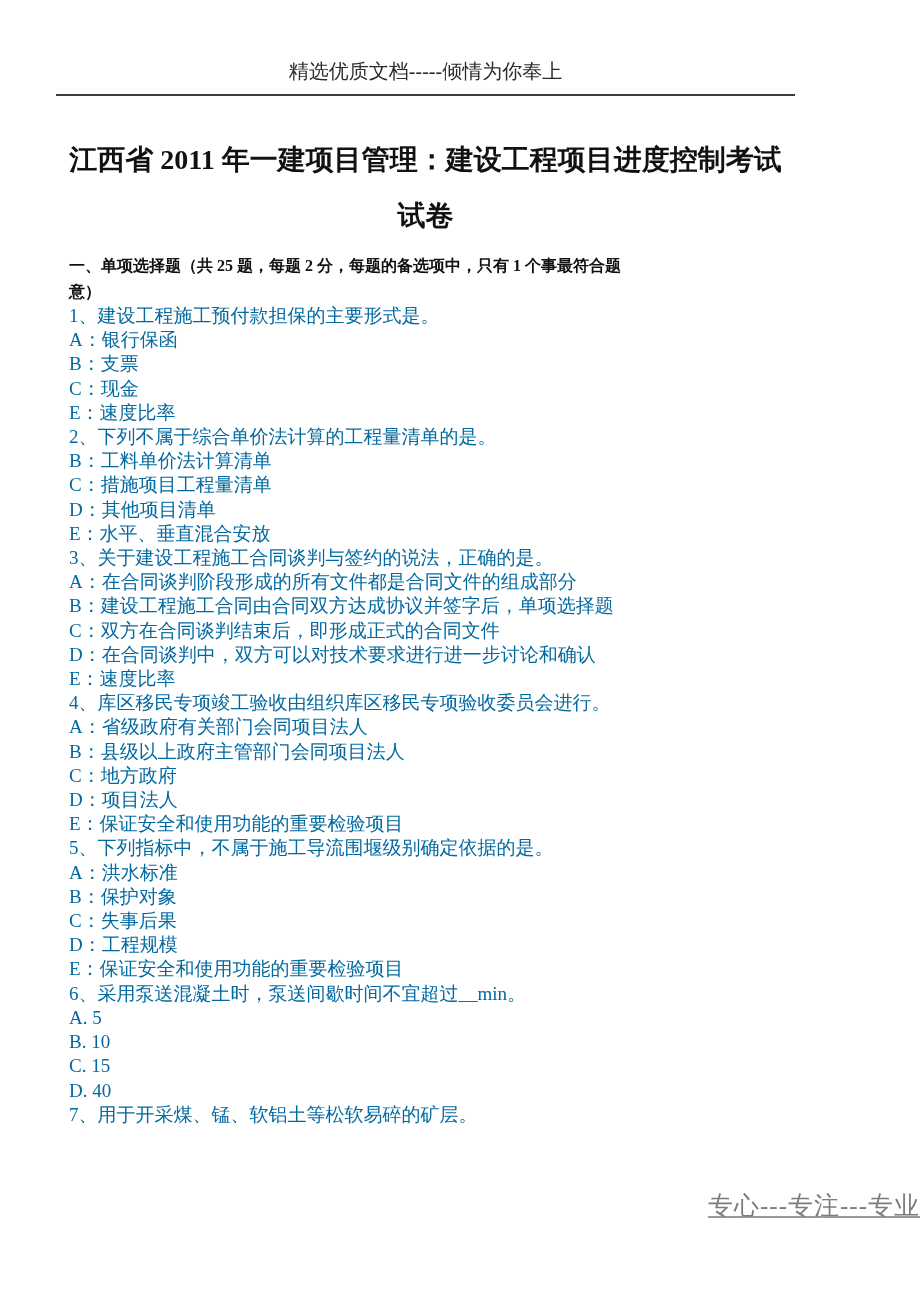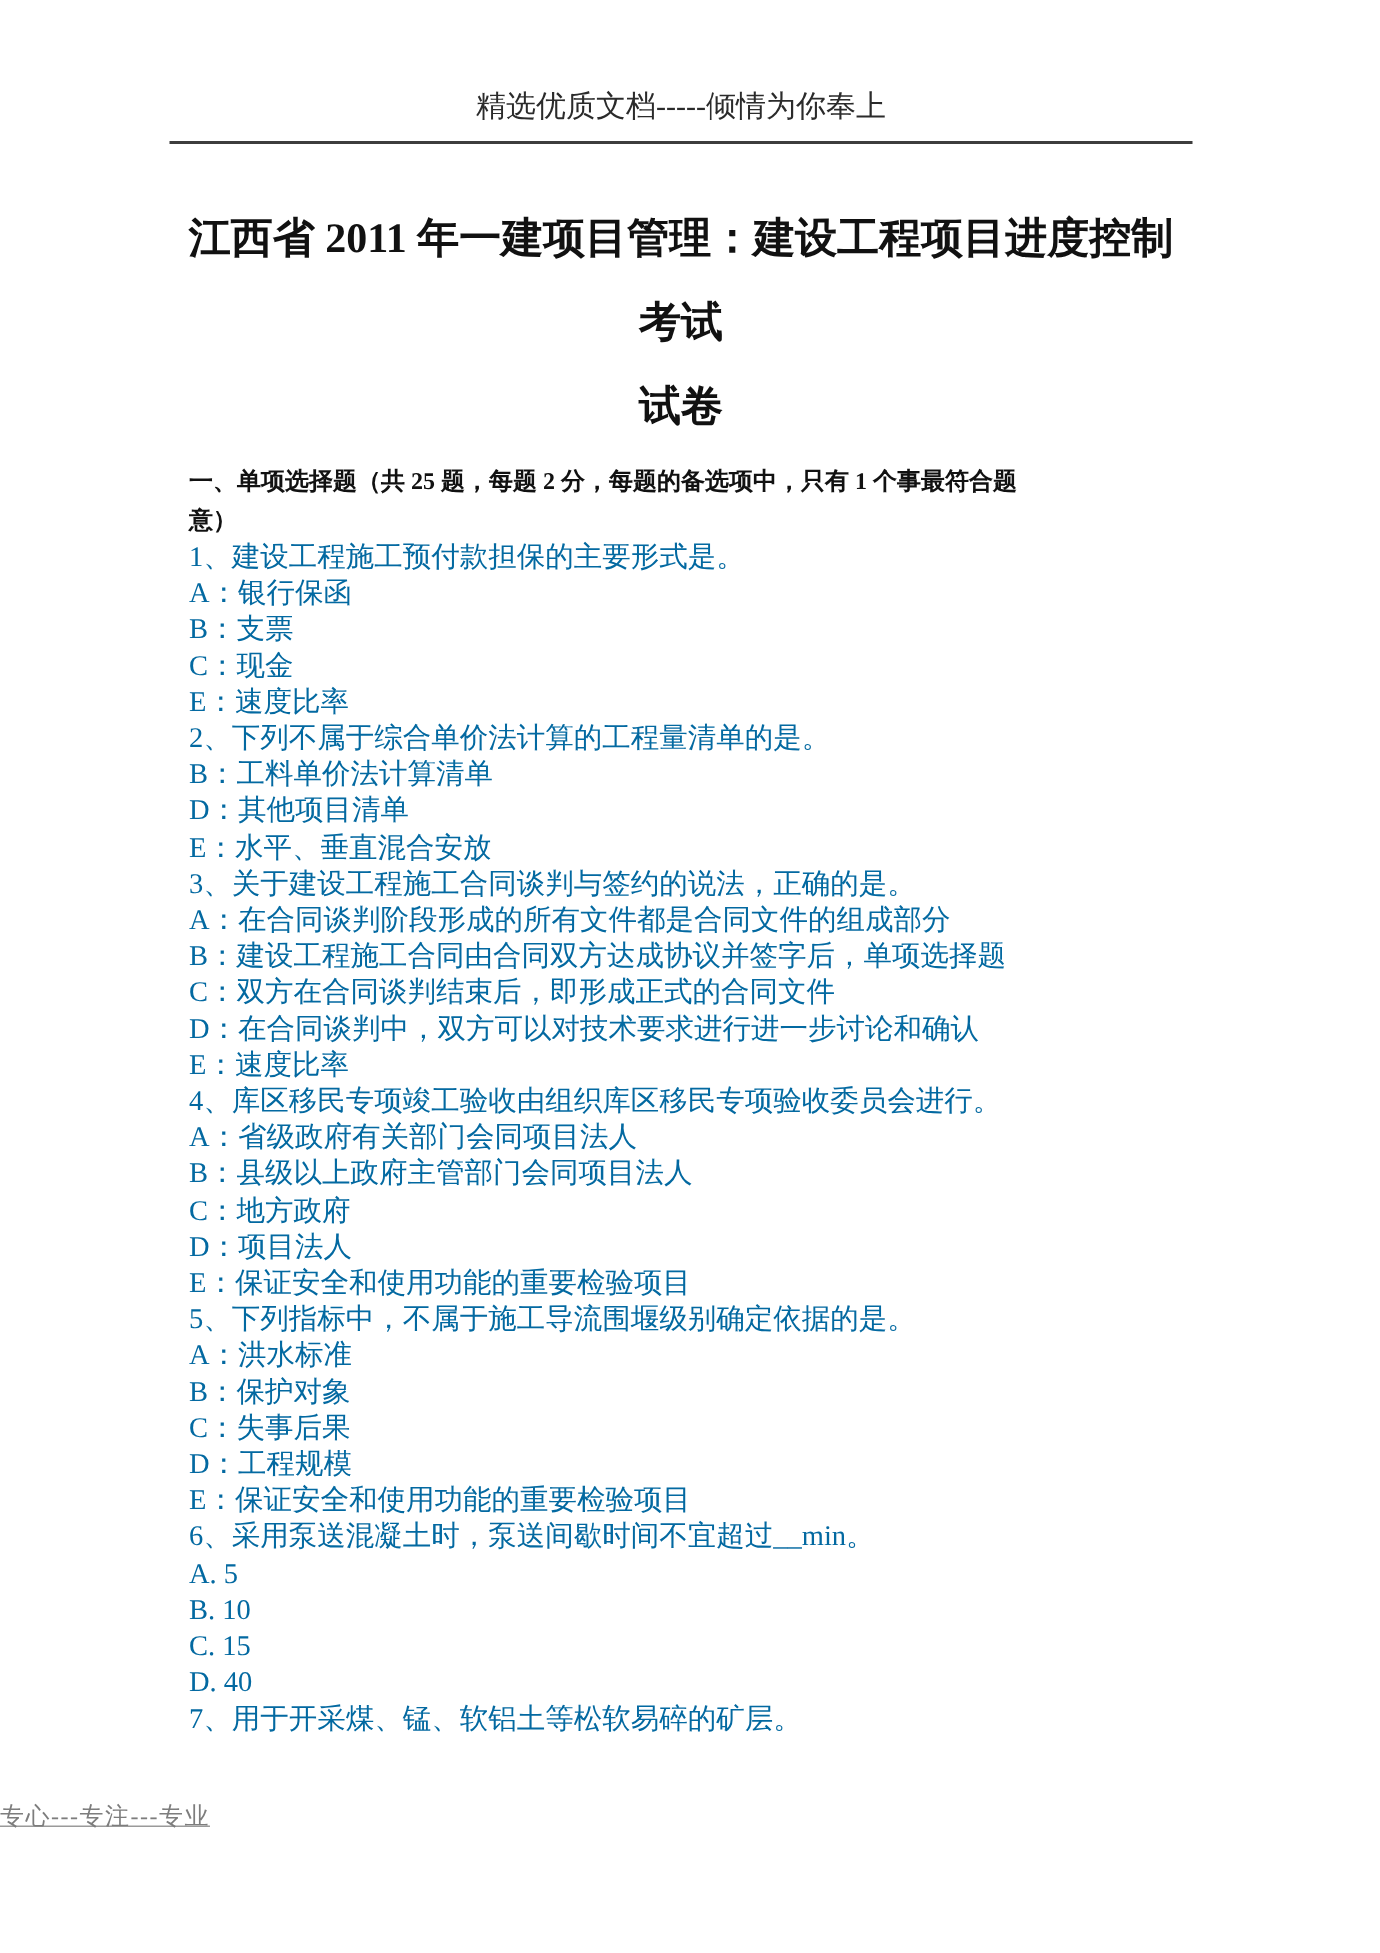--- a/index.html
+++ b/index.html
@@ -7,21 +7,21 @@
     padding: 0;
     background: #ffffff;
   }
   .page {
     position: relative;
     width: 920px;
     height: 1302px;
     margin: 0 auto;
     background: #ffffff;
     box-sizing: border-box;
-    padding: 58px 125px 0 113px;
+    padding: 58px 125px 0 56px;
     font-family: "Liberation Serif", "DejaVu Serif", serif;
     color: #1a1a1a;
     overflow: hidden;
   }
   .header-note {
     text-align: center;
     font-size: 20px;
     line-height: 27px;
     color: #2b2b2b;
   }
@@ -57,22 +57,22 @@
     font-size: 19px;
     line-height: 24.2px;
     white-space: pre-wrap;
     color: #0369a1;
   }
   .doc-footer {
     position: absolute;
     left: 0;
     bottom: 80px;
     width: 100%;
-    text-align: left;
-    font-size: 16px;
+    text-align: right;
+    font-size: 25px;
     color: #7d7d7d;
     text-decoration: underline;
     text-decoration-color: #9a9a9a;
     letter-spacing: 1px;
   }
 </style>
 </head>
 <body>
 
 <div class="page">
@@ -98,20 +98,21 @@
       <div class="line">1、建设工程施工预付款担保的主要形式是。</div>
       <div class="line">A：银行保函</div>
       <div class="line">B：支票</div>
       <div class="line">C：现金</div>
       <div class="line">E：速度比率</div>
     </div>
 
     <div class="question">
       <div class="line">2、下列不属于综合单价法计算的工程量清单的是。</div>
       <div class="line">B：工料单价法计算清单</div>
+      <div class="line">C：措施项目工程量清单</div>
       <div class="line">D：其他项目清单</div>
       <div class="line">E：水平、垂直混合安放</div>
     </div>
 
     <div class="question">
       <div class="line">3、关于建设工程施工合同谈判与签约的说法，正确的是。</div>
       <div class="line">A：在合同谈判阶段形成的所有文件都是合同文件的组成部分</div>
       <div class="line">B：建设工程施工合同由合同双方达成协议并签字后，单项选择题</div>
       <div class="line">C：双方在合同谈判结束后，即形成正式的合同文件</div>
       <div class="line">D：在合同谈判中，双方可以对技术要求进行进一步讨论和确认</div>

